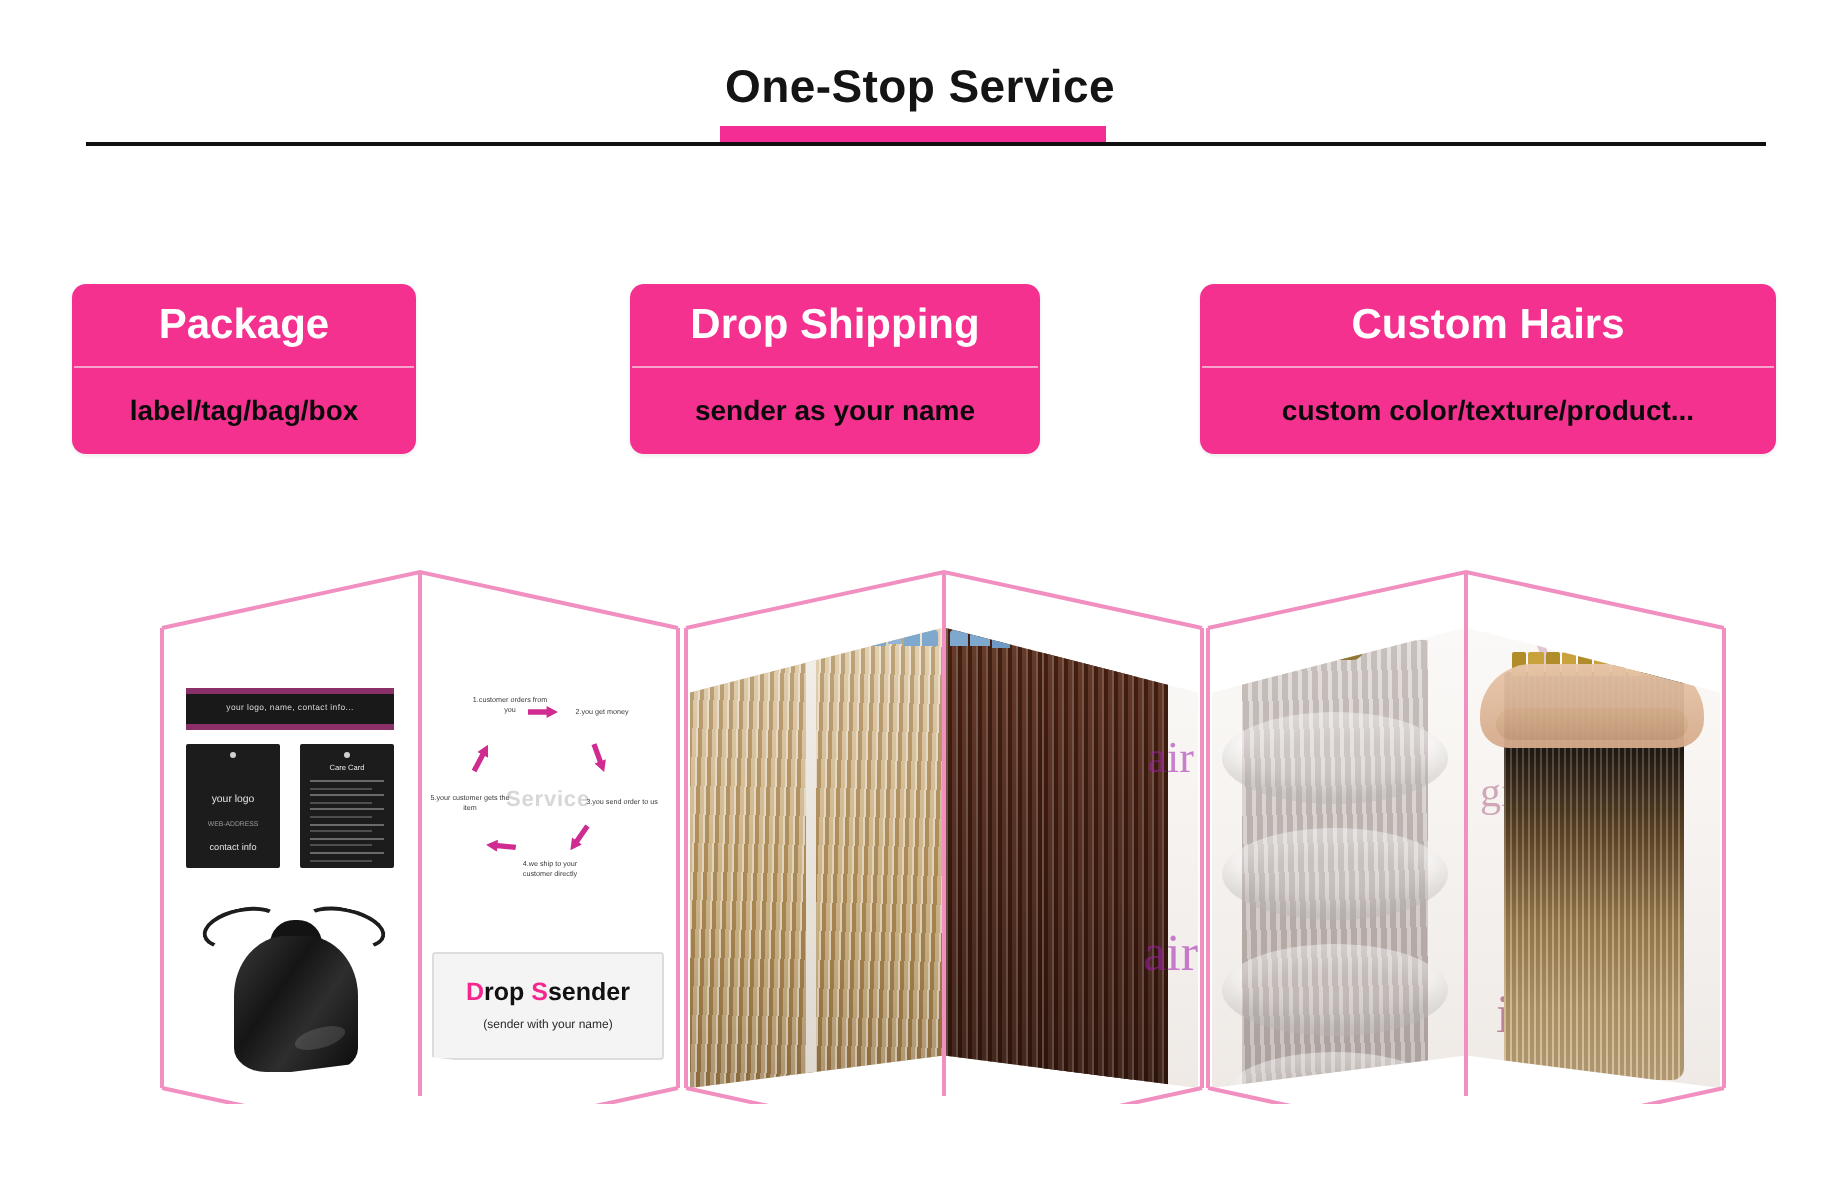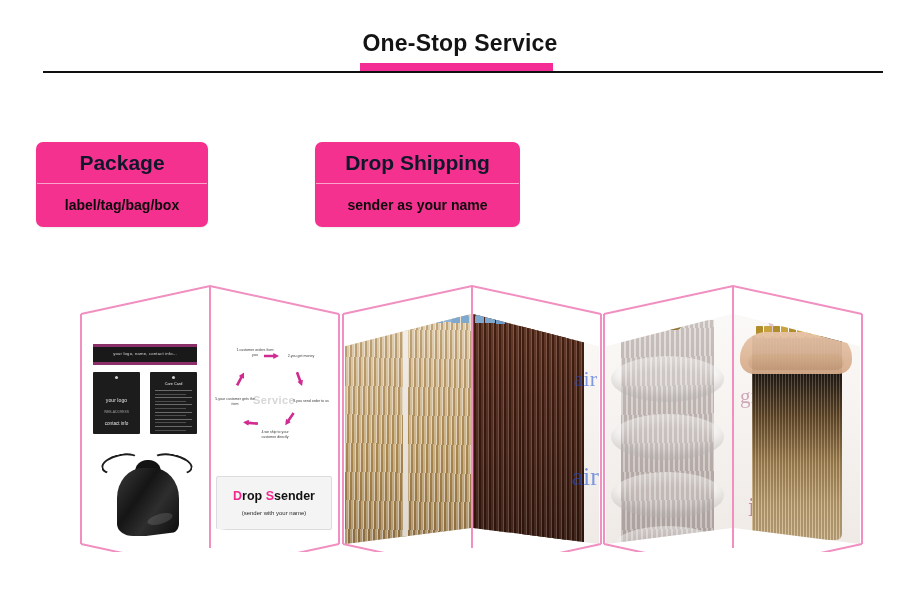--- a/index.html
+++ b/index.html
@@ -70,21 +70,21 @@
   }
 
   .card-0 { left: 36px;  width: 172px; }
   .card-1 { left: 315px; width: 205px; }
   .card-2 { left: 600px; width: 288px; }
 
   .card-title {
     height: 41px;
     line-height: 41px;
     text-align: center;
-    color: #0f172a;
+    color: #ffffff;
     font-size: 21px;
     font-weight: bold;
     white-space: nowrap;
   }
 
   .card-divider {
     height: 1px;
     background: rgba(255,255,255,0.55);
     margin: 0 1px;
   }
@@ -356,21 +356,21 @@
   }
   .tape-row i:nth-child(3n) { background: #6f9ac6; height: 9px; }
   .tape-row i:nth-child(4n) { background: #90b5d8; height: 7px; }
 
   .studio-bg {
     position: absolute; inset: 0;
     background: linear-gradient(180deg,#fbf9f7 0%,#efeae6 100%);
   }
   .watermark {
     position: absolute;
-    color: #1d4ed8;
+    color: #a21caf;
     font-family: "Liberation Serif", serif;
     font-size: 22px;
     opacity: 0.55;
     white-space: nowrap;
   }
   .wm-a { right: 2px;  top: 52px; }
   .wm-b { right: 0px;  top: 148px; font-size: 26px; }
 
   
   .hair-grey {
@@ -465,20 +465,25 @@
       <div class="card-divider"></div>
       <div class="card-sub">label/tag/bag/box</div>
     </div>
 
     <div class="card card-1">
       <div class="card-title">Drop Shipping</div>
       <div class="card-divider"></div>
       <div class="card-sub">sender as your name</div>
     </div>
 
+    <div class="card card-2">
+      <div class="card-title">Custom Hairs</div>
+      <div class="card-divider"></div>
+      <div class="card-sub">custom color/texture/product...</div>
+    </div>
 
   </div>
 
   <div class="panels">
 
     <div class="panel panel-0">
 
       <div class="face face-left p1-left">
         <div class="tag-banner">
           <span>your logo, name, contact info...</span>

